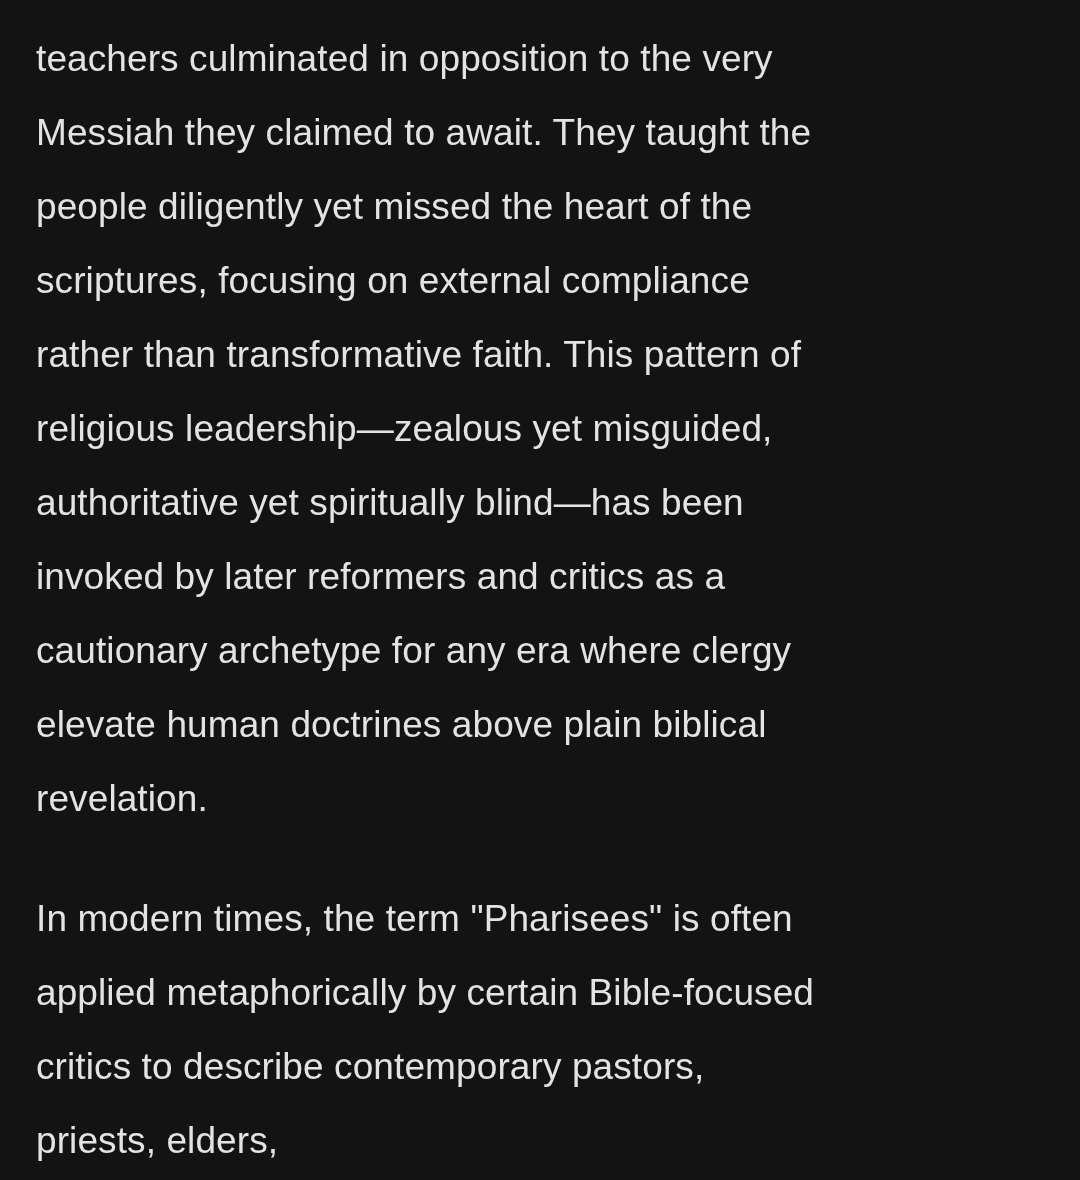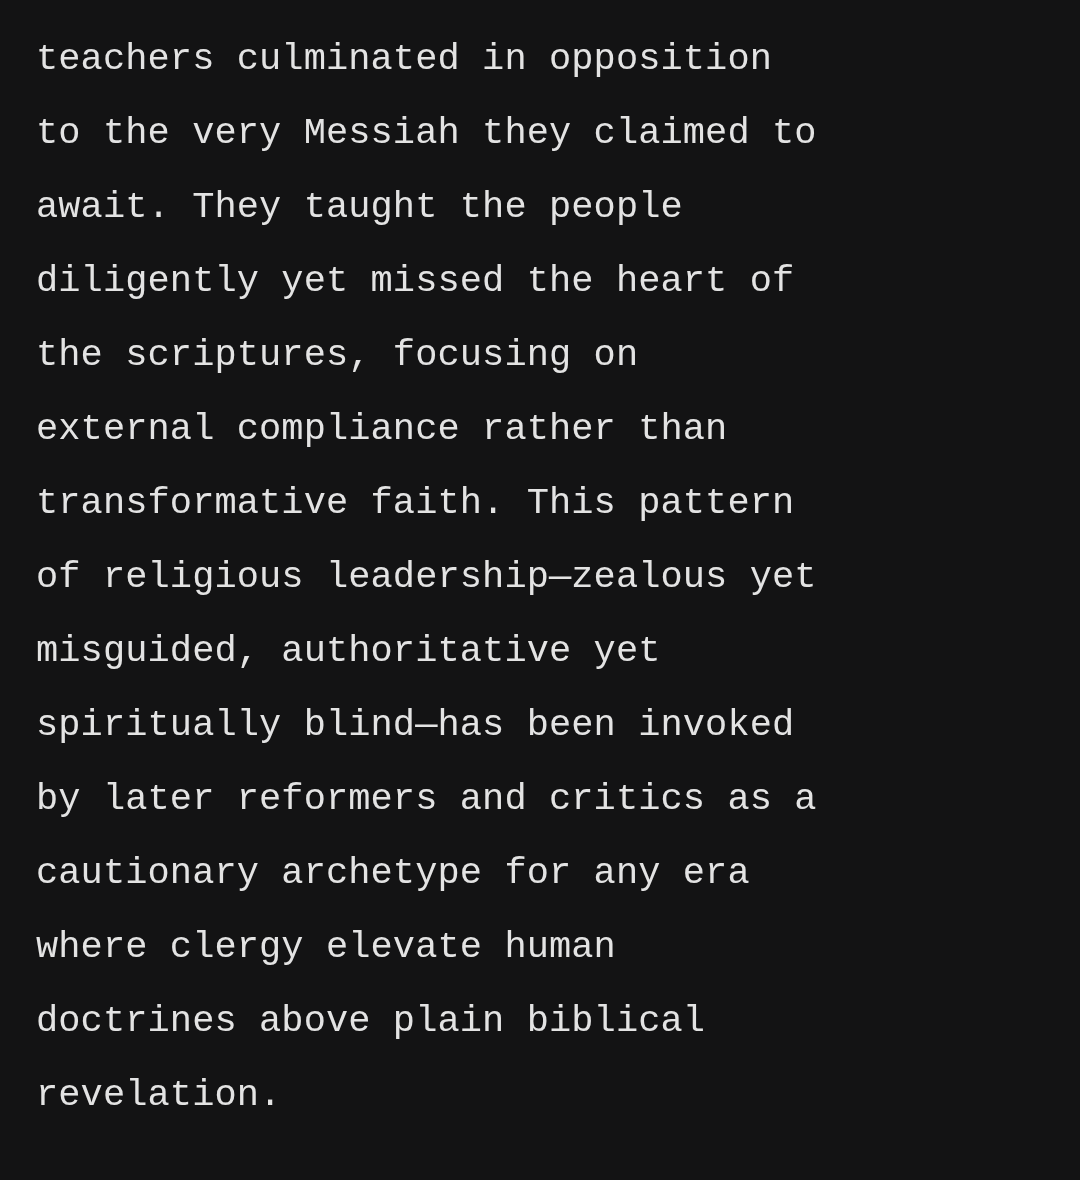--- a/index.html
+++ b/index.html
@@ -14,21 +14,20 @@
     font-family: "Liberation Sans", sans-serif;
   }
   .page {
     position: relative;
     width: 864px;
     height: 1180px;
     background: #131314;
     box-sizing: border-box;
     padding: 22px 44px 4px 36px;
     overflow: hidden;
-    font-family: Liberation Mono, monospace;
   }
   .article {
     color: #e3e3e3;
     font-size: 37px;
     line-height: 74px;
     letter-spacing: 0.1px;
     font-weight: 400;
   }
   .para {
     margin: 0 0 46px 0;
@@ -45,15 +44,16 @@
     height: 1180px;
     background: transparent;
   }
 </style>
 </head>
 <body>
 
 <div class="page">
   <div class="article">
     <p class="para">teachers culminated in opposition to the very Messiah they claimed to await. They taught the people diligently yet missed the heart of the scriptures, focusing on external compliance rather than transformative faith. This pattern of religious leadership—zealous yet misguided, authoritative yet spiritually blind—has been invoked by later reformers and critics as a cautionary archetype for any era where clergy elevate human doctrines above plain biblical revelation.</p>
+    <p class="para">In modern times, the term "Pharisees" is often applied metaphorically by certain Bible-focused critics to describe contemporary pastors, priests, elders,</p>
   </div>
   <div class="scroll-edge"></div>
 </div>
 
 </body></html>

